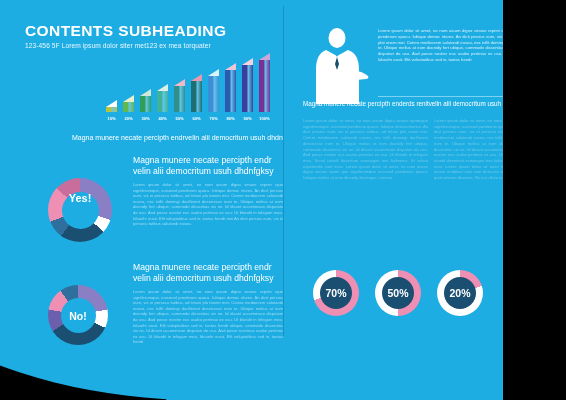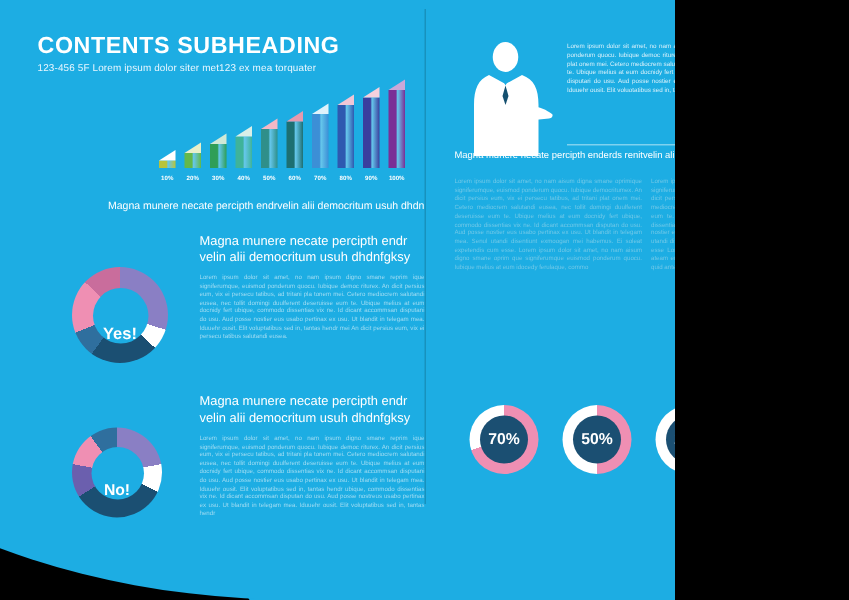--- a/index.html
+++ b/index.html
@@ -1,17 +1,17 @@
 <!DOCTYPE html>
 <html><head>
 <meta charset="utf-8">
 <style>
   html,body{margin:0;padding:0;background:#000;}
   body{width:566px;height:400px;overflow:hidden;font-family:"Liberation Sans",sans-serif;}
-  #slide{position:relative;width:450px;height:400px;background:#000000;overflow:hidden;}
+  #slide{position:relative;width:503px;height:400px;background:#000000;overflow:hidden;}
 
   
   .bg-teal{position:absolute;left:0;top:0;width:566px;height:360px;background:#0b6e97;}
   .bg-curve-top{position:absolute;left:-140px;top:-250px;width:900px;height:560px;
      background:#13a2d9;border-radius:0 0 100% 100%/0 0 100% 100%;}
   .bg-black-bottom{position:absolute;left:0;bottom:0;width:566px;height:120px;background:#000;}
 
   
   .page-cyan{position:absolute;left:-180px;top:-60px;width:760px;height:460px;
      background:#1dade3;border-radius:50% / 50%;}
@@ -42,21 +42,21 @@
   .bar .stem{position:absolute;bottom:0;width:11px;}
   .bar .cap{position:absolute;width:0;height:0;border-left:11px solid transparent;}
   .bar .lbl{position:absolute;bottom:-9px;left:-2px;width:15px;text-align:center;
      font-size:4.1px;color:#ffffff;font-weight:bold;}
 
   .chart-caption{position:absolute;left:72px;top:134px;font-size:7px;color:#ffffff;}
 
   
   .donut{position:absolute;border-radius:50%;}
   .donut .hole{position:absolute;border-radius:50%;background:#1dade3;
-     display:flex;align-items:flex-end;justify-content:center;}
+     display:flex;align-items:flex-start;justify-content:center;}
   .donut .hole span{color:#ffffff;font-weight:bold;}
 
   
   .blk-head{position:absolute;color:#ffffff;font-size:8.6px;line-height:11px;width:150px;}
   .blk-body{position:absolute;width:150px;font-size:4.1px;line-height:5.6px;
      color:#9fdcf3;text-align:justify;}
 
   
   .figure{position:absolute;left:312px;top:26px;width:58px;height:80px;}
   .r-intro{position:absolute;left:378px;top:28px;width:178px;font-size:4.2px;

